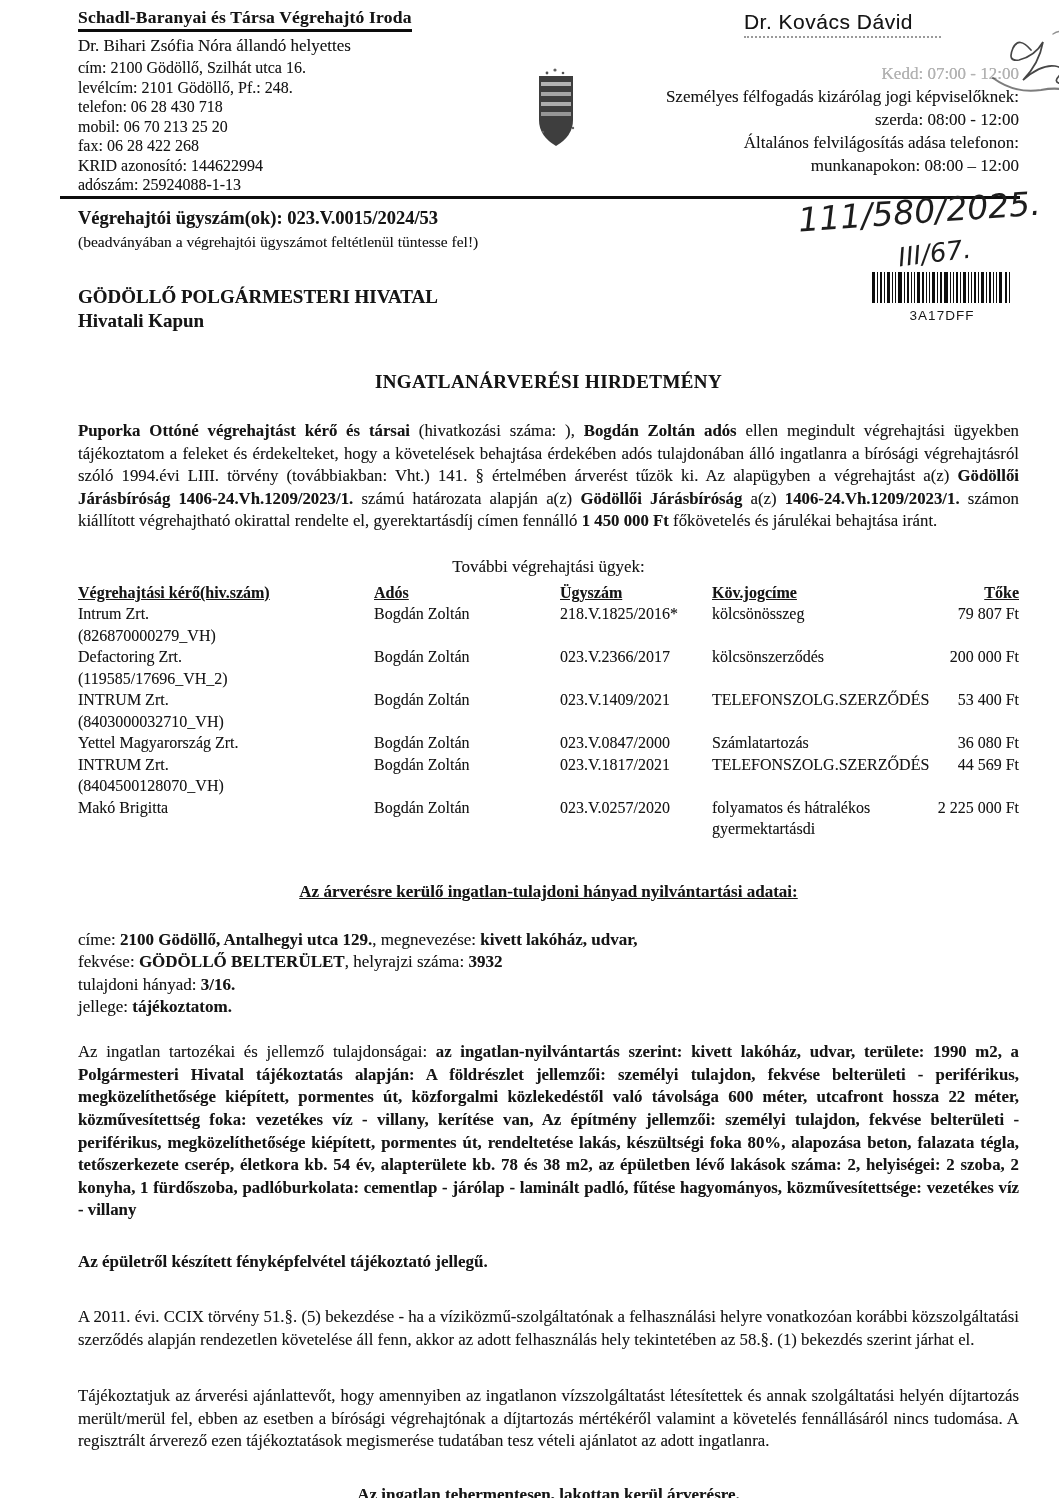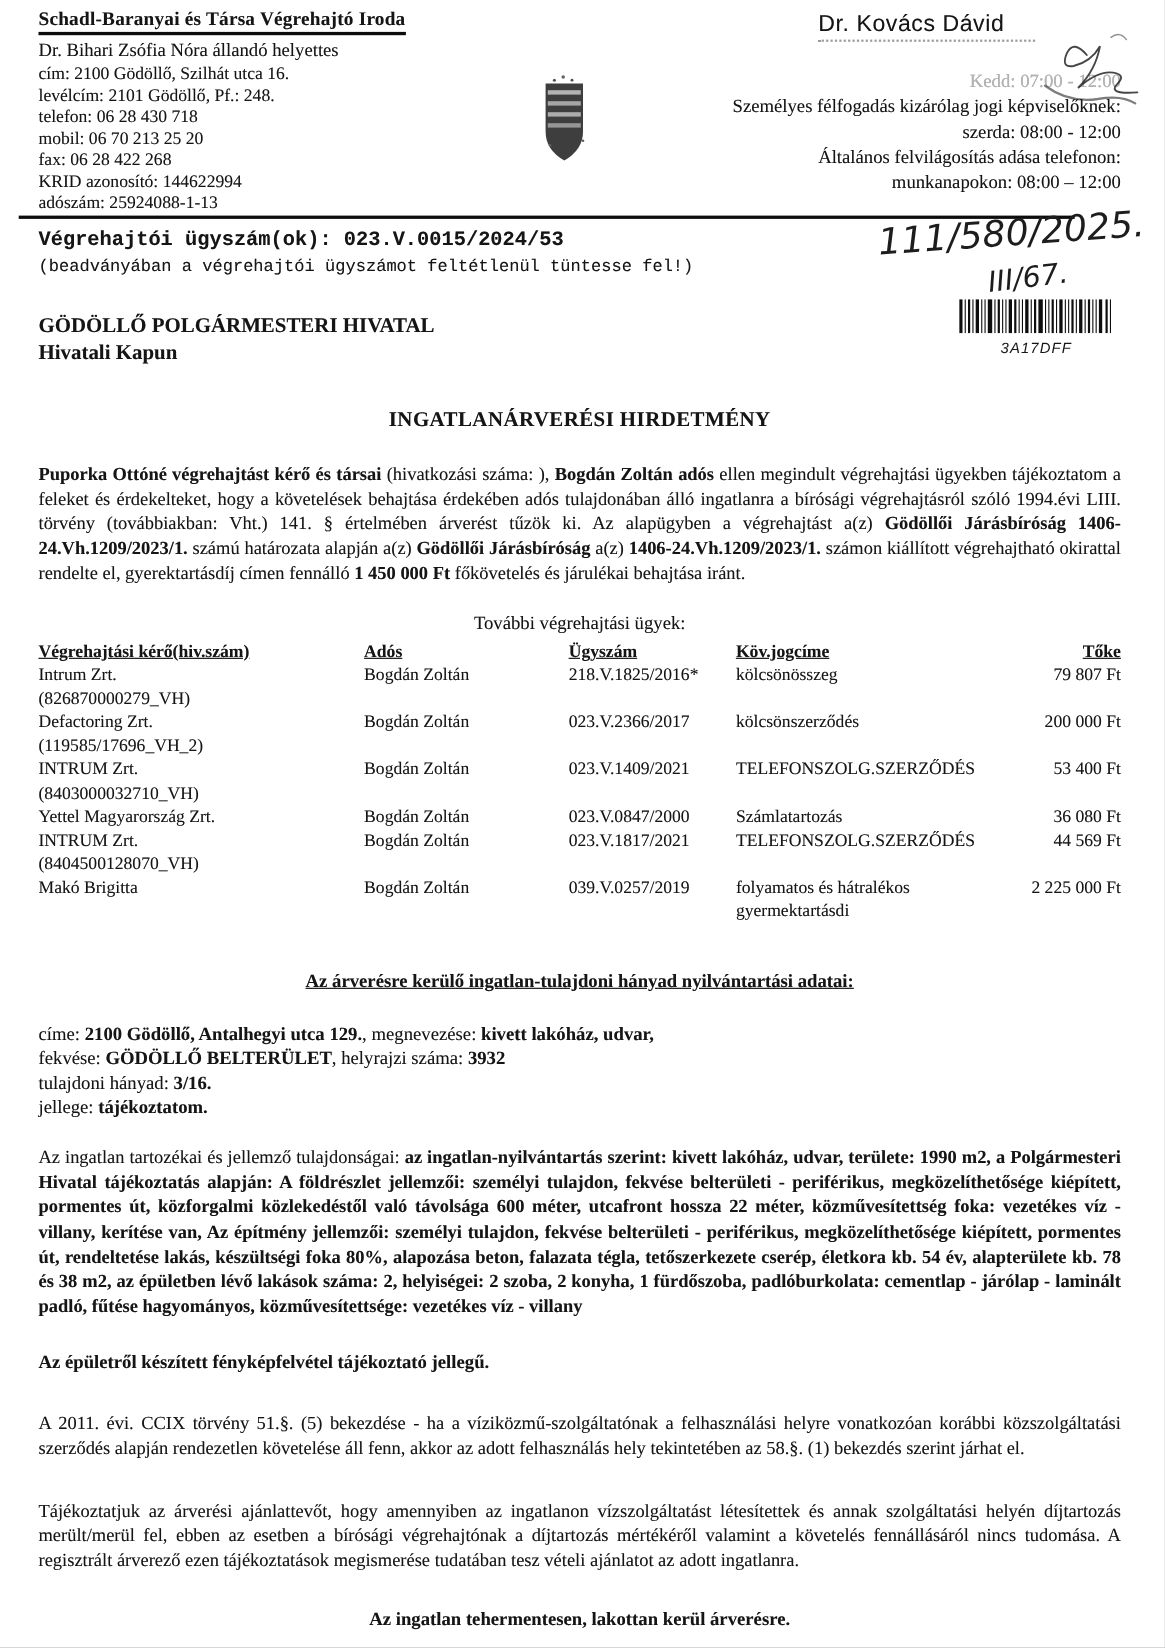--- a/index.html
+++ b/index.html
@@ -1,44 +1,44 @@
 <!DOCTYPE html>
 <html lang="hu"><head>
 <meta charset="utf-8">
 <style>
   html,body { margin:0; padding:0; background:#9a9a9a; }
   .page {
     position:relative; width:1059px; height:1498px; margin:0 auto;
     background:#ffffff; color:#151515; overflow:hidden;
     font-family:"Liberation Serif", serif;
-    box-sizing:border-box; padding:8px 40px 0 35px;
+    box-sizing:border-box; padding:8px 40px 0 78px;
     text-shadow:0 0 0.5px rgba(20,20,20,0.35);
   }
   
   .hdr { position:relative; height:188px; }
   .hdr-left { width:440px; font-size:16px; line-height:19.5px; }
   .office { display:inline-block; font-size:17.5px; font-weight:bold; border-bottom:3px solid #0c0c0c; padding-bottom:1px; letter-spacing:0.2px; }
   .deputy { font-size:17px; margin:4px 0 3px; }
   .emblem { position:absolute; left:455px; top:58px; opacity:0.92; filter:blur(0.4px); }
   .hdr-right { position:absolute; top:2px; right:0; width:420px; text-align:right; font-size:17px; line-height:23px; }
   .kovacs { display:inline-block; font-family:"Liberation Sans", sans-serif; font-size:21px; letter-spacing:0.5px; border-bottom:2px dotted #9a9a9a; padding:0 28px 3px 0; margin-right:78px; }
   .signature { position:absolute; left:857px; top:12px; }
   .faded { color:#b3b3b3; margin-top:24px; }
   
   .rule { border-top:3px solid #0d0d0d; margin-left:-18px; width:960px; }
   
-  .case-sec { margin-top:9px;font-family:Liberation Mono, monospace; }
+  .case-sec { margin-top:9px; }
   .case-title { font-size:18.5px; font-weight:bold; }
   .case-note { font-size:15.5px; margin-top:4px; }
   .hw1 { position:absolute; left:798px; top:192px; font-size:33px; font-style:italic; font-family:"DejaVu Sans", sans-serif; transform:rotate(-4deg); color:#1d1d1d; text-shadow:none; }
   .hw2 { position:absolute; left:898px; top:238px; font-size:26px; font-style:italic; font-family:"DejaVu Sans", sans-serif; transform:rotate(-7deg); color:#1d1d1d; text-shadow:none; }
   
   .recipient { margin-top:34px; font-size:19px; font-weight:bold; line-height:24px; }
   .barcode-wrap { position:absolute; left:872px; top:272px; width:140px; text-align:center; }
-  .barcode-label { font-family:"Liberation Sans", sans-serif; font-size:13.5px; letter-spacing:1px; margin-top:1px; text-shadow:none;font-style:italic; }
+  .barcode-label { font-family:"Liberation Sans", sans-serif; font-size:13.5px; letter-spacing:1px; margin-top:1px; text-shadow:none; }
   
   .doc-title { text-align:center; font-size:19px; font-weight:bold; letter-spacing:0.4px; margin-top:38px; }
   
   p.just { text-align:justify; font-size:16.8px; line-height:22.6px; margin:0; }
   .p1 { margin-top:27px !important; }
   
   .tbl-sec { margin-top:24px; font-size:16px; }
   .tbl-intro { font-size:17px; margin-bottom:5px;text-align:center; }
   .trow { display:grid; grid-template-columns:296px 186px 152px 218px 1fr; line-height:21.5px; }
   .thead { font-weight:bold; }
@@ -233,21 +233,21 @@
       <div class="c3">023.V.1817/2021</div>
       <div class="c4">TELEFONSZOLG.SZERZŐDÉS</div>
       <div class="c5">44 569 Ft</div>
     </div>
     <div class="trow">
       <div class="c1">
           <div>Makó Brigitta</div>
           <div></div>
         </div>
       <div class="c2">Bogdán Zoltán</div>
-      <div class="c3">039.V.0257/2019</div>
+      <div class="c3">023.V.0257/2020</div>
       <div class="c4">folyamatos és hátralékos gyermektartásdi</div>
       <div class="c5">2 225 000 Ft</div>
     </div>
   </div>
 
   <h2 class="prop-head">Az árverésre kerülő ingatlan-tulajdoni hányad nyilvántartási adatai:</h2>
 
   <div class="prop-lines">
     <div><span>címe: </span><b>2100 Gödöllő, Antalhegyi utca 129.</b><span>, megnevezése: </span><b>kivett lakóház, udvar,</b></div>
     <div><span>fekvése: </span><b>GÖDÖLLŐ BELTERÜLET</b><span>, helyrajzi száma: </span><b>3932</b></div>

